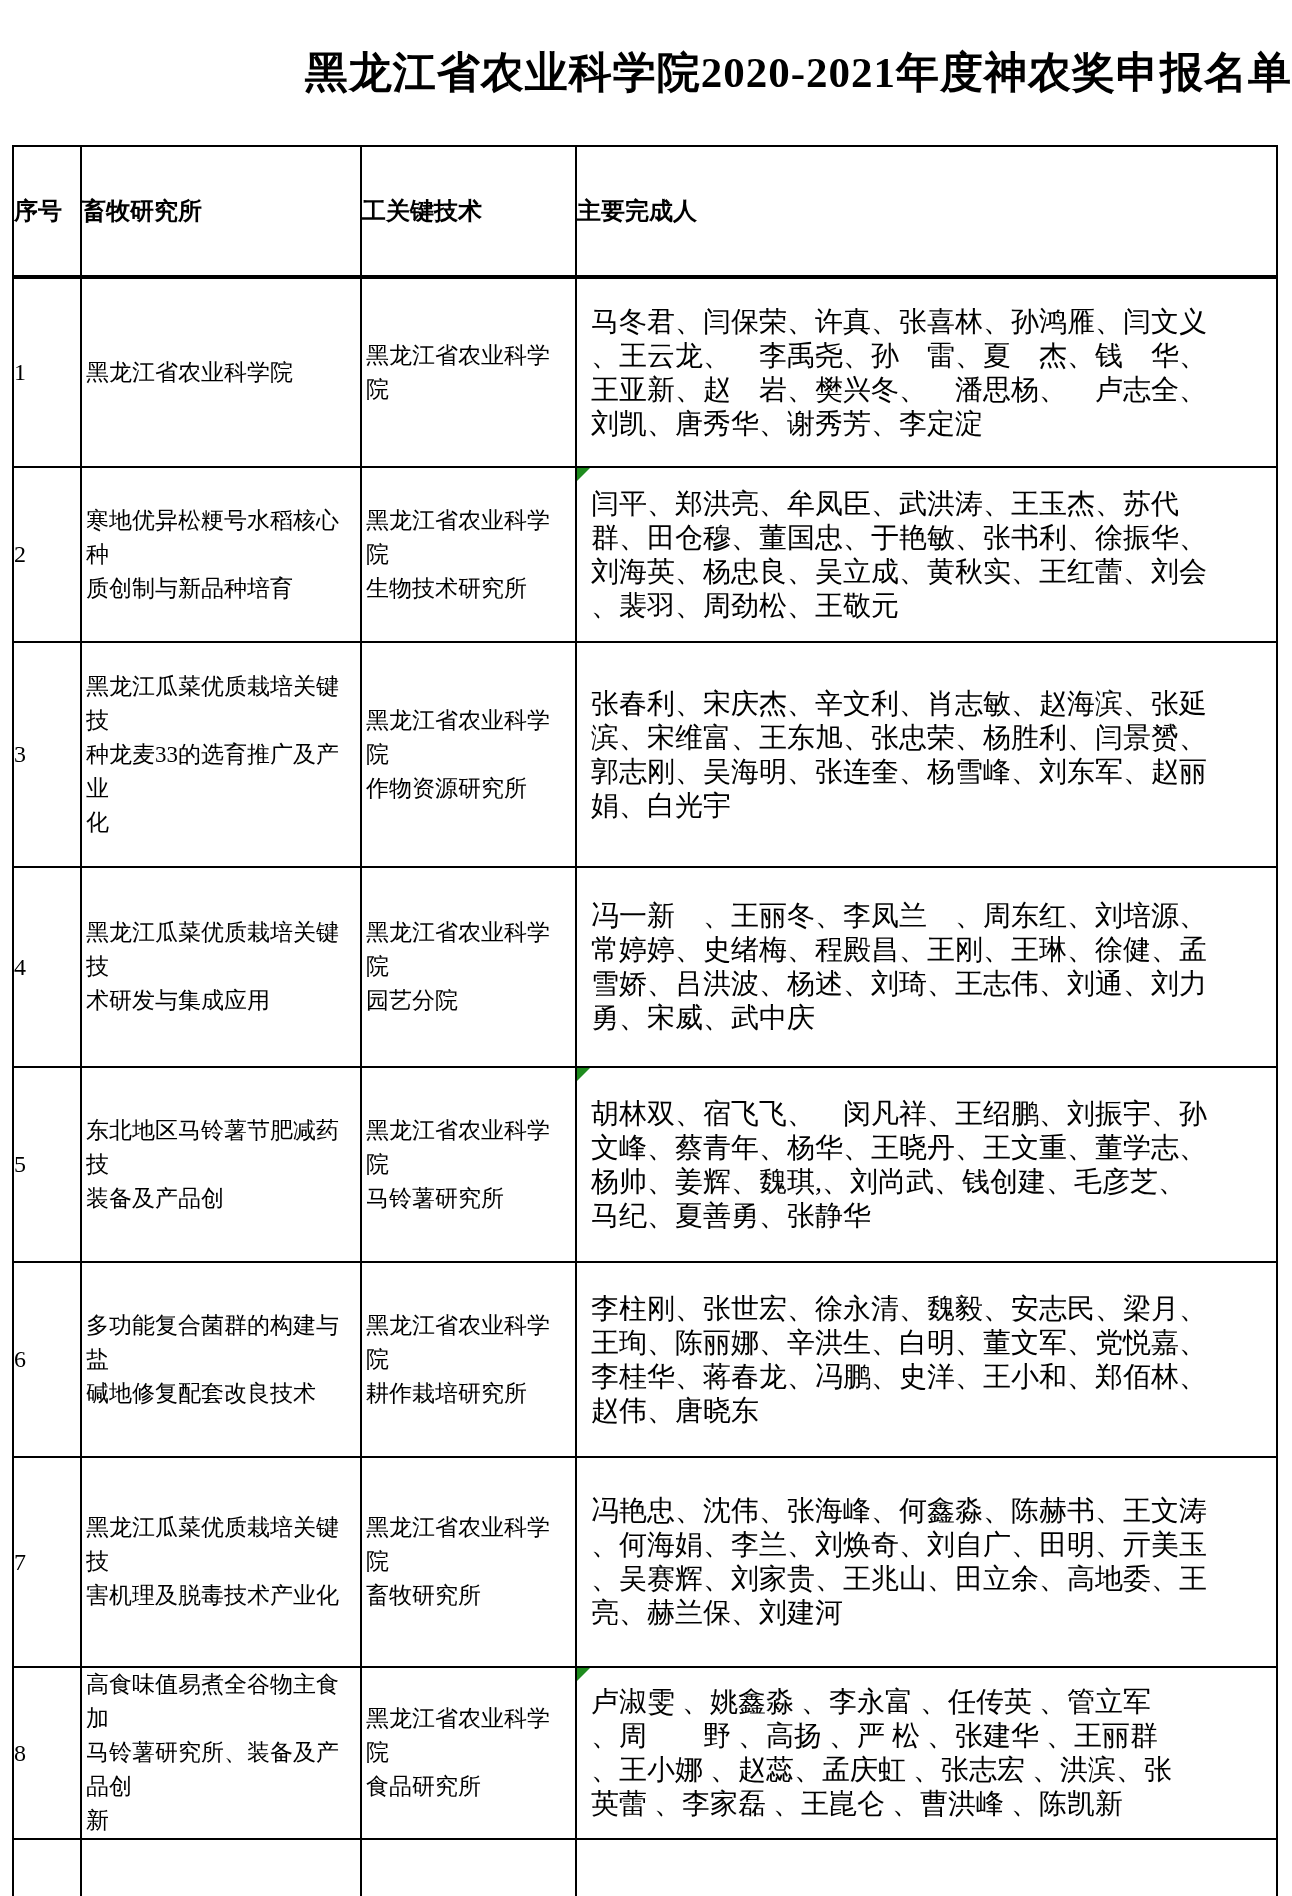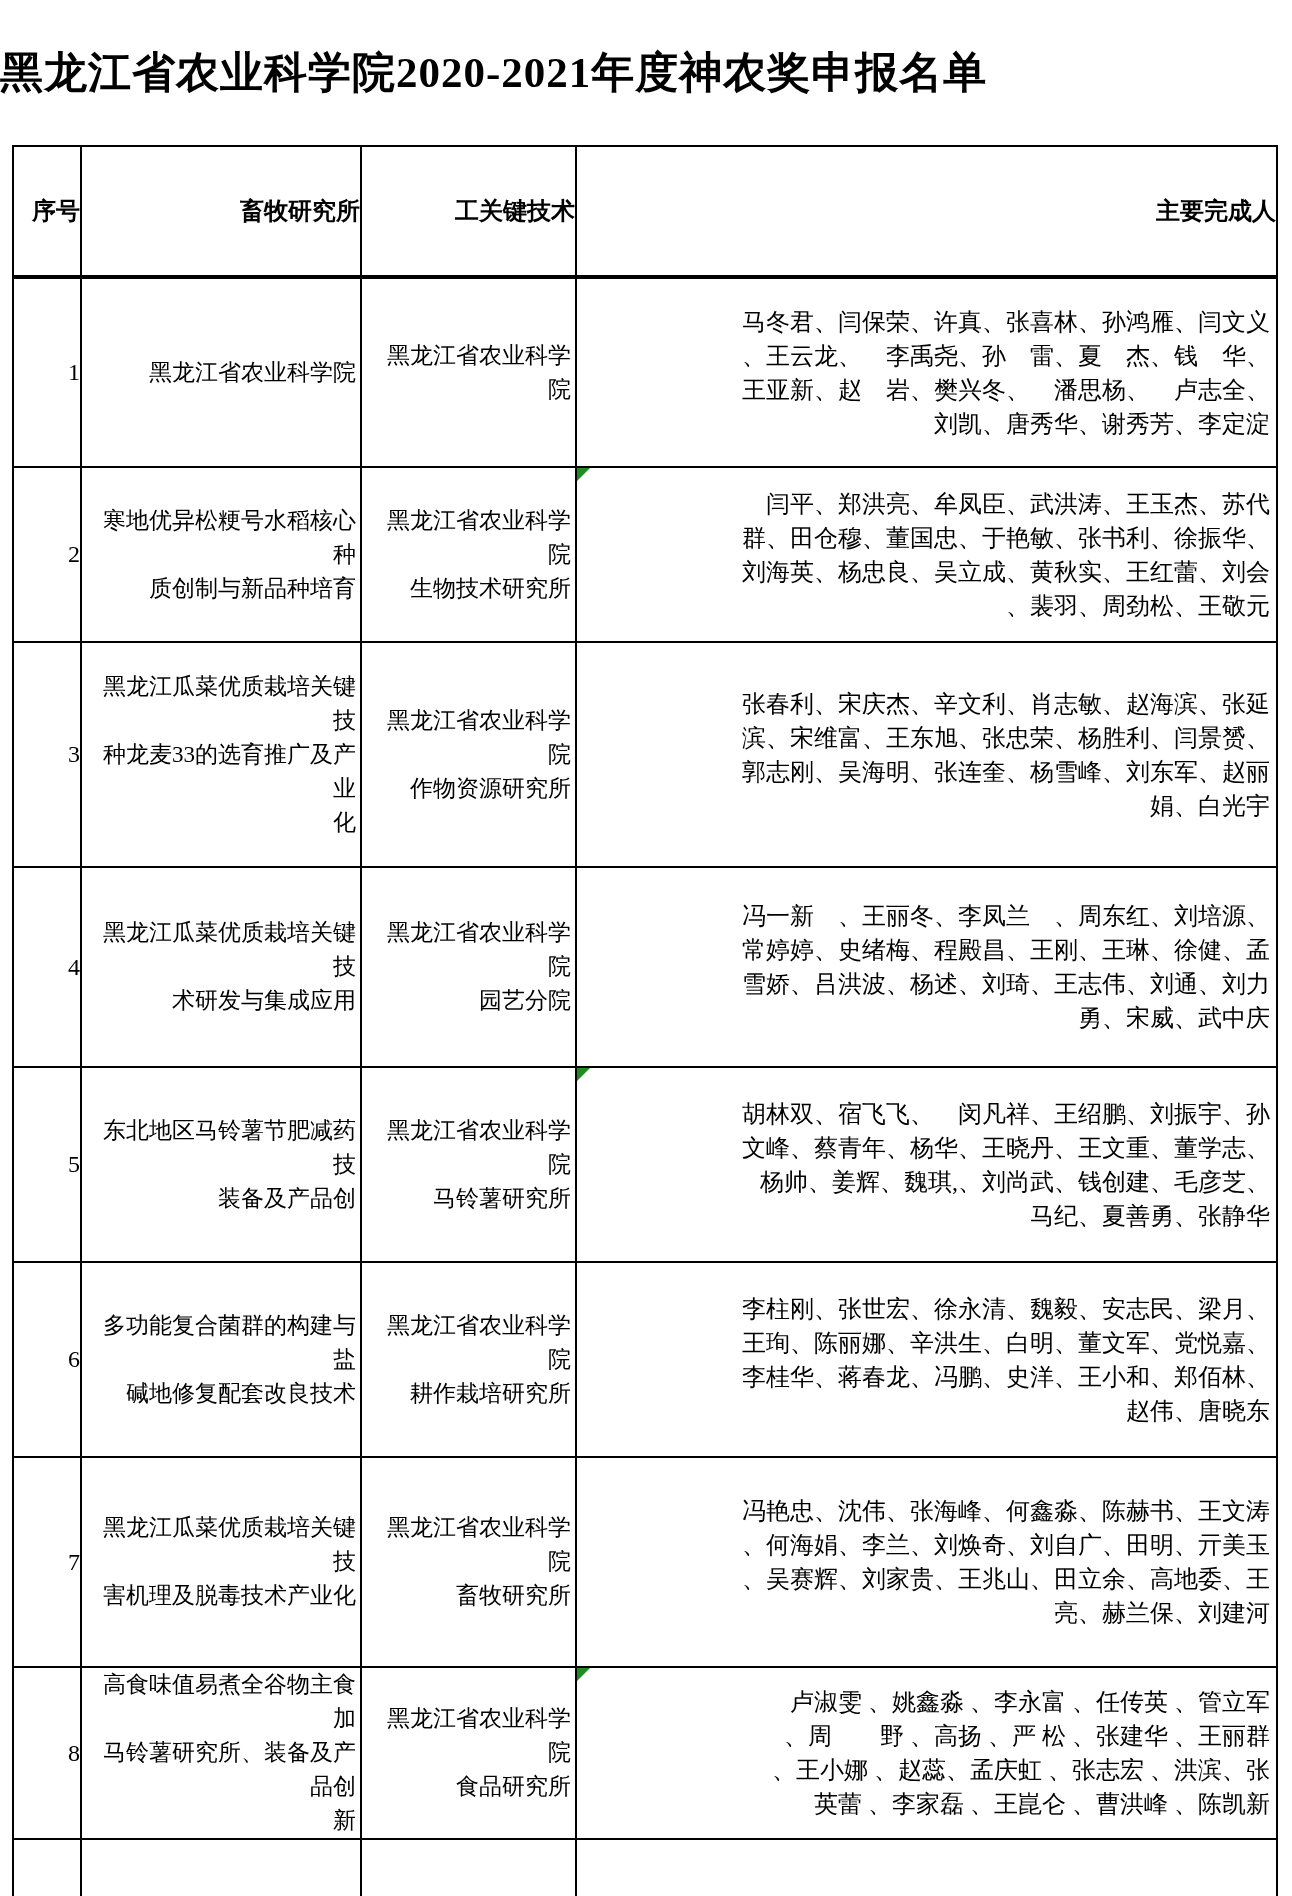--- a/index.html
+++ b/index.html
@@ -11,42 +11,42 @@
   .page {
     width: 1292px;
     height: 1896px;
     background: #ffffff;
     overflow: hidden;
   }
   .title-block {
     height: 145px;
     display: flex;
     align-items: center;
-    justify-content: flex-start;
+    justify-content: flex-end;
   }
   .doc-title {
     font-size: 43px;
     font-weight: bold;
     letter-spacing: 1px;
     white-space: nowrap;
   }
   table.award-table {
     border-collapse: collapse;
     table-layout: fixed;
     margin-left: 12px;
     width: 1264px;
     background: #ffffff;
   }
   col.c1 { width: 68px; }
   col.c2 { width: 280px; }
   col.c3 { width: 215px; }
   col.c4 { width: 701px; }
   th, td {
     border: 2px solid #000000;
-    text-align: right;
+    text-align: left;
     vertical-align: middle;
     overflow: hidden;
   }
   thead th {
     font-size: 24px;
     font-weight: bold;
     border-bottom: 4px solid #000000;
   }
   tr.hrow { height: 131px; }
   tr.r1 { height: 190px; }
@@ -59,24 +59,24 @@
   tr.r8 { height: 140px; }
   tr.r9 { height: 58px; }
   td.c-no { font-size: 24px; }
   td.c-project, td.c-unit {
     font-size: 23px;
     line-height: 34px;
     white-space: pre-line;
     padding: 0 4px;
   }
   td.c-names {
-    font-size: 24px;
+    font-size: 28px;
     line-height: 34px;
     white-space: pre-line;
-    padding: 0 6px;
+    padding: 0 14px;
     position: relative;
   }
   .green-tri {
     position: absolute;
     top: 0;
     left: 0;
     width: 0;
     height: 0;
     border-top: 13px solid #1f8c1f;
     border-right: 13px solid transparent;

